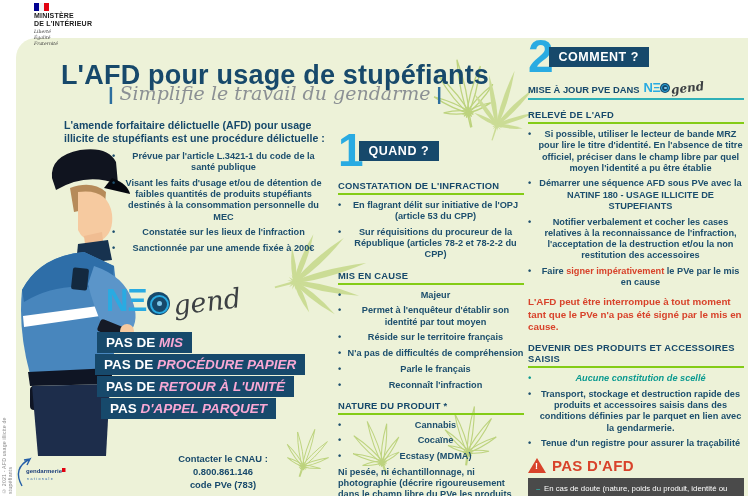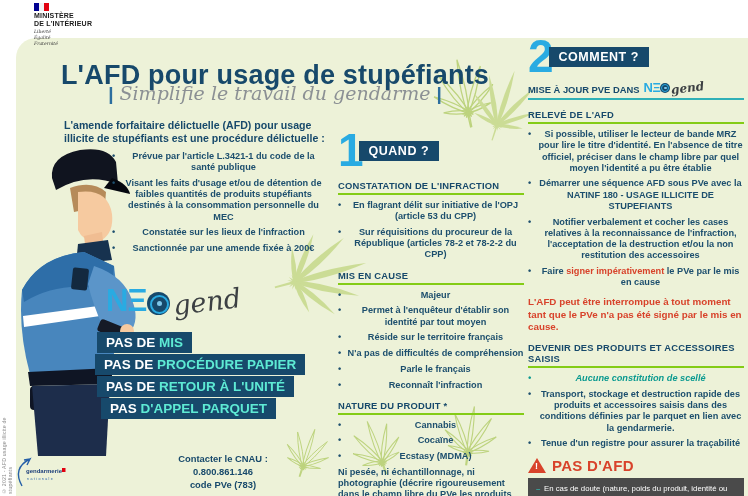--- a/index.html
+++ b/index.html
@@ -57,21 +57,21 @@
   
   .neo-wrap{left:106px;top:283px;display:flex;align-items:center;}
   .neo-txt{font-size:31px;font-weight:800;color:#29abe2;letter-spacing:-1px;}
   .lens{position:relative;width:23px;height:23px;border-radius:50%;background:#17496b;margin:4px 1px 0 1px;}
   .lens::before{content:"";position:absolute;left:3px;top:3px;width:15px;height:15px;border:2px solid #29abe2;border-radius:50%;}
   .lens::after{content:"";position:absolute;left:10px;top:9px;width:5px;height:5px;background:#7ec7ea;border-radius:50%;}
   .lens b{font-size:0;}
   .gend{font-family:"DejaVu Serif",serif;font-style:italic;font-size:27px;color:#3c4043;transform:rotate(-7deg);margin-left:2px;}
   .banners{left:95px;top:332px;display:flex;flex-direction:column;align-items:flex-start;}
   .banner{background:#17496b;color:#fff;font-weight:800;font-size:13.5px;padding:3px 9px;margin-bottom:1px;white-space:nowrap;}
-  .banner .hl{color:#5eead4;}
+  .banner .hl{color:#f9a8d4;font-style:italic;}
   .mini-neo{display:inline-flex;align-items:center;}
   .mini-neo .neo-txt{font-size:13px;letter-spacing:-.5px;}
   .mini-neo .lens{width:10px;height:10px;margin:1px 0 0 0;}
   .mini-neo .lens::before{left:1px;top:1px;width:6px;height:6px;border-width:1px;}
   .mini-neo .lens::after{left:4px;top:3.5px;width:2.5px;height:2.5px;}
   .mini-neo .gend{font-size:12px;margin-left:1px;}
 
   
   .badge{left:152px;top:436px;background:#c1272d;color:#fff;font-weight:800;font-size:8.4px;padding:2px 7px;}
   .contact{left:150px;top:452px;width:146px;text-align:center;color:#17496b;font-weight:800;font-size:9.4px;line-height:1.4;}

